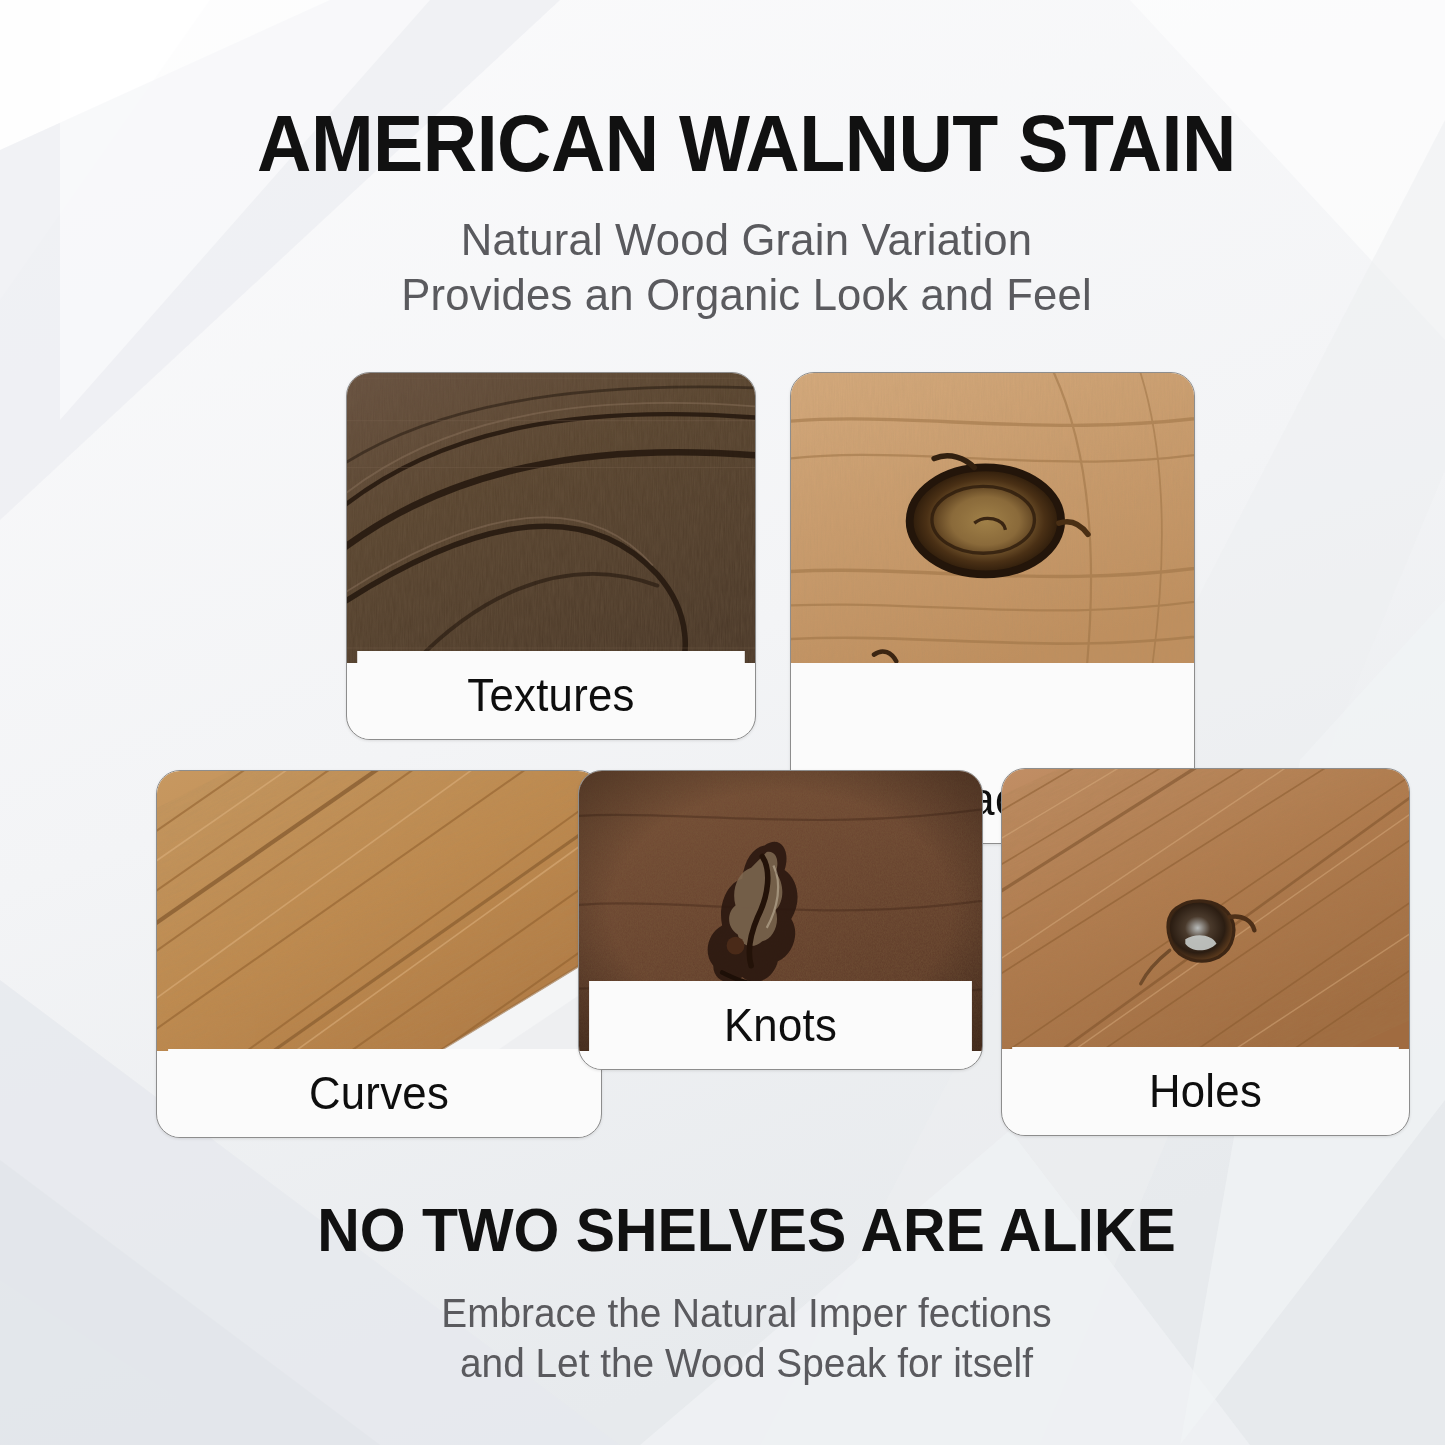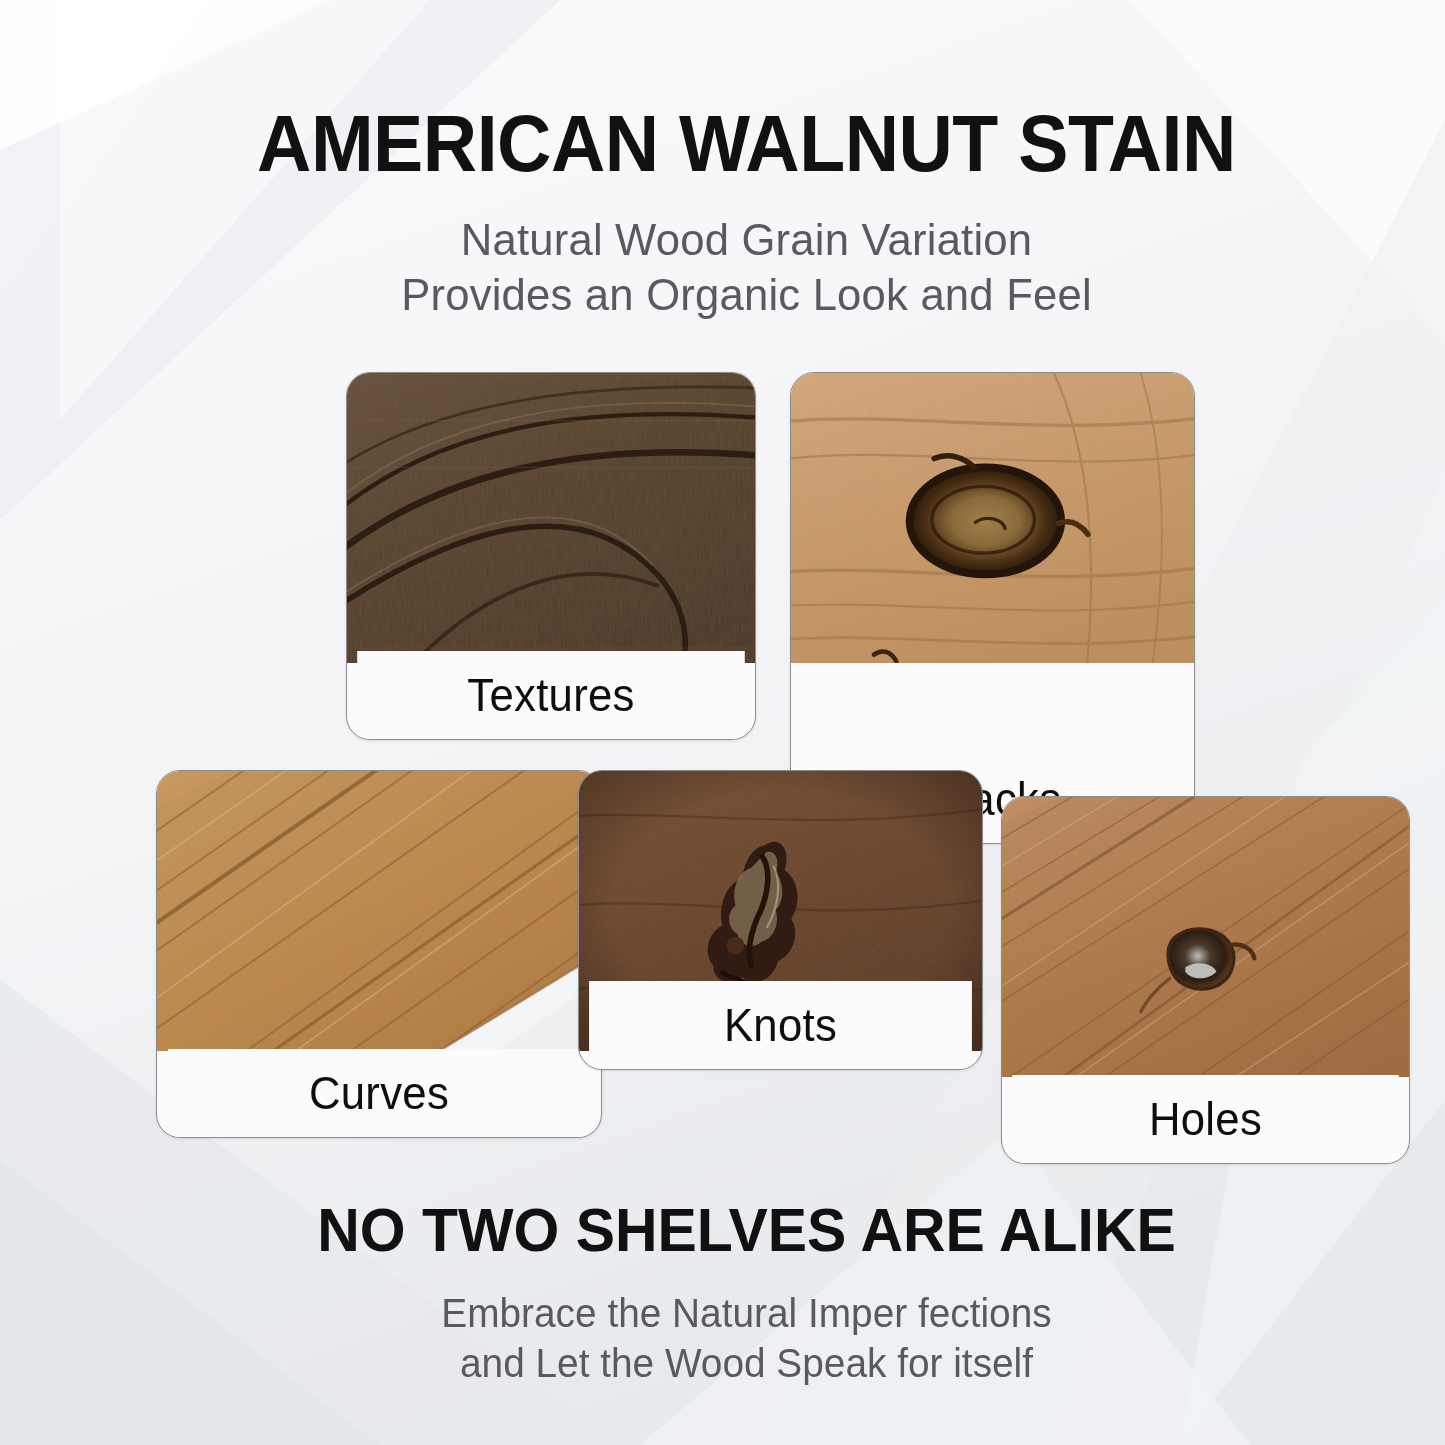--- a/index.html
+++ b/index.html
@@ -286,21 +286,21 @@
         <path d="M196,100 C204,116 200,138 190,156" fill="none" stroke="#c8bba4" stroke-width="2" opacity="0.55"></path>
         <circle cx="162" cy="172" r="8" fill="#4a2a18"></circle>
         <path d="M150,196 C162,202 176,208 186,206" fill="none" stroke="#1d0f07" stroke-width="4" stroke-linecap="round"></path>
         <path d="M144,206 C156,214 168,218 176,216" fill="none" stroke="#cfc6b5" stroke-width="1.6" opacity="0.5"></path>
         <rect width="405" height="280" fill="url(#vig4)"></rect>
       </svg>
     </div>
     <div class="caption" style="height:88px;">Knots</div>
   </div>
 
-  <div class="card" style="left:953px;top:796px;width:409px;height:368px;">
+  <div class="card" style="left:953px;top:768px;width:409px;height:368px;">
     <div class="photo" style="height:280px;">
       <svg class="tex" viewBox="0 0 409 280" preserveAspectRatio="none">
         <defs>
           <linearGradient id="tx5" x1="0" y1="0" x2="0.6" y2="1">
             <stop offset="0" stop-color="#c39168"></stop>
             <stop offset="0.5" stop-color="#b27c4f"></stop>
             <stop offset="1" stop-color="#a06b40"></stop>
           </linearGradient>
           <filter id="fz5">
               <feTurbulence type="fractalNoise" baseFrequency="0.06 1.0" numOctaves="4" seed="33"></feTurbulence>

